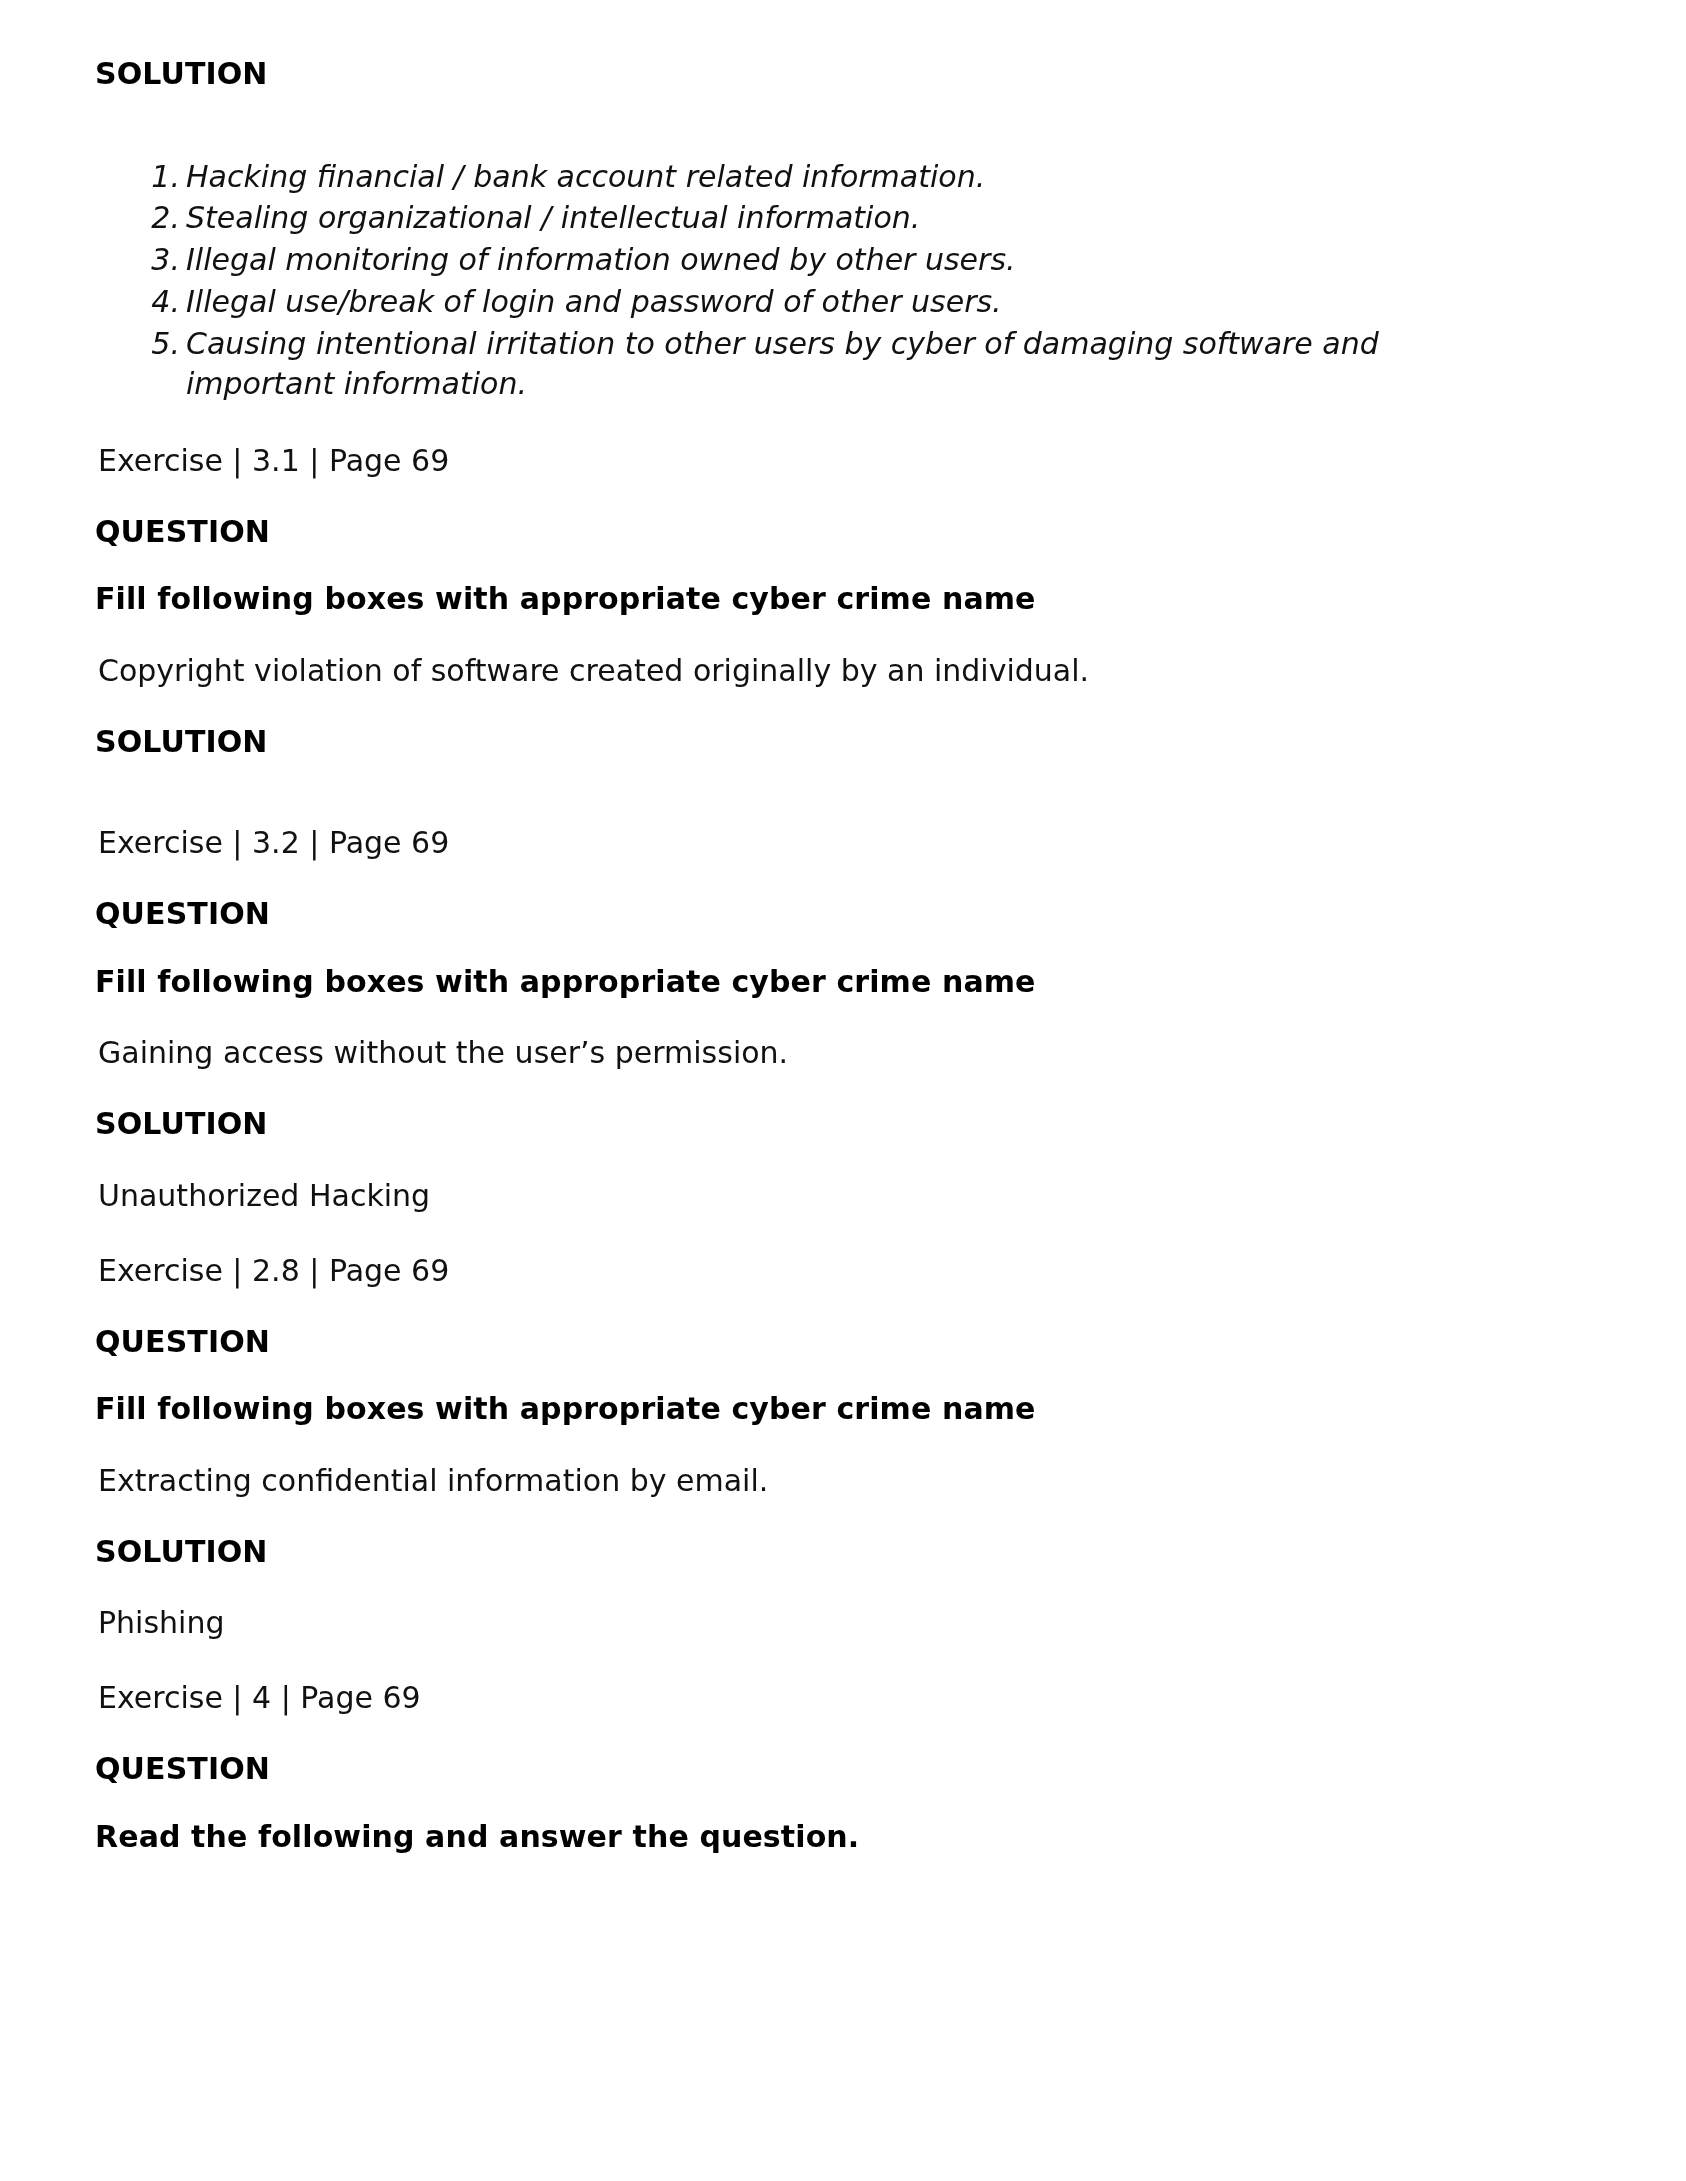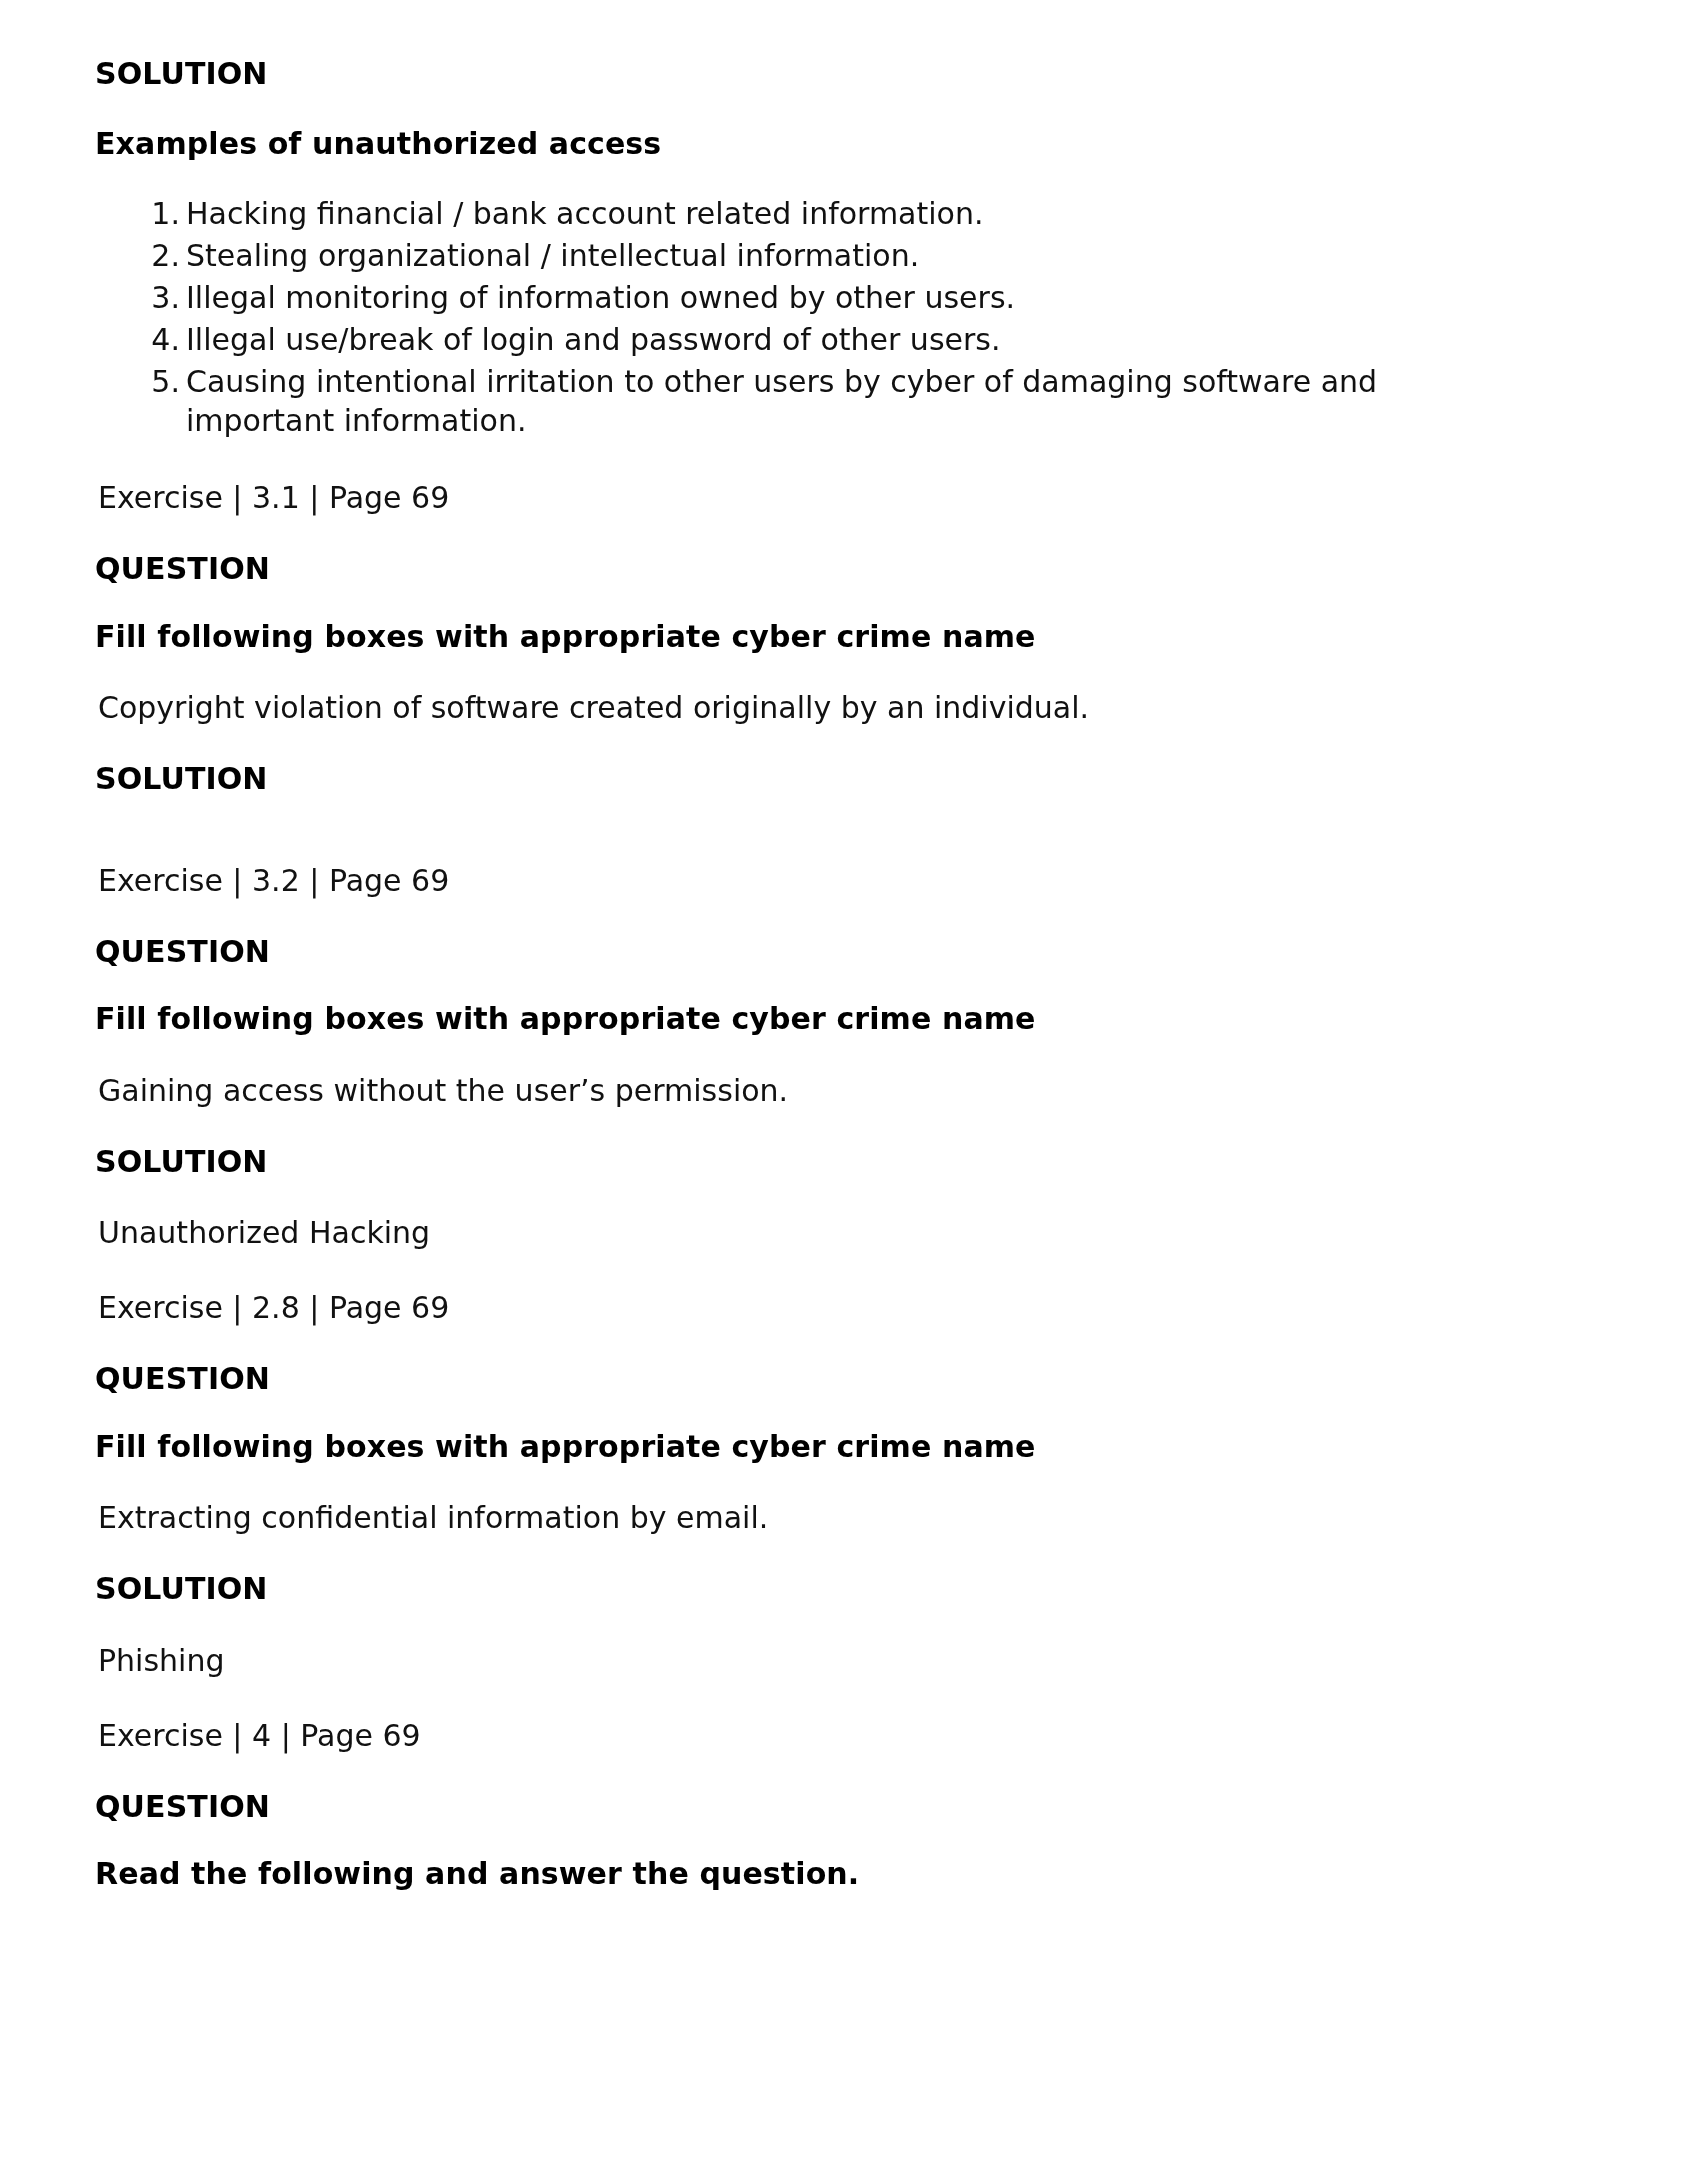--- a/index.html
+++ b/index.html
@@ -65,32 +65,31 @@
   ol.numlist > li::before {
     content: counter(nl) ".";
     position: absolute;
     left: 47px;
     top: 0;
     width: 38px;
     text-align: right;
     font-size: 30px;
     color: #111;
   }
-  .list-wrap { width: 1401px; }
+  .list-wrap { width: 1401px; font-style: italic; }
 </style>
 </head>
 <body>
 
 <div class="page">
   <div class="content">
 
     <div>
       <div class="heading">SOLUTION</div>
       <div class="spacer-lg"></div>
-      <div class="heading">Examples of unauthorized access</div>
       <div class="spacer-lg"></div>
       <div class="list-wrap">
         <ol class="numlist">
           <li>Hacking financial / bank account related information.</li>
           <li>Stealing organizational / intellectual information.</li>
           <li>Illegal monitoring of information owned by other users.</li>
           <li>Illegal use/break of login and password of other users.</li>
           <li>Causing intentional irritation to other users by cyber of damaging software and important information.</li>
         </ol>
       </div>

